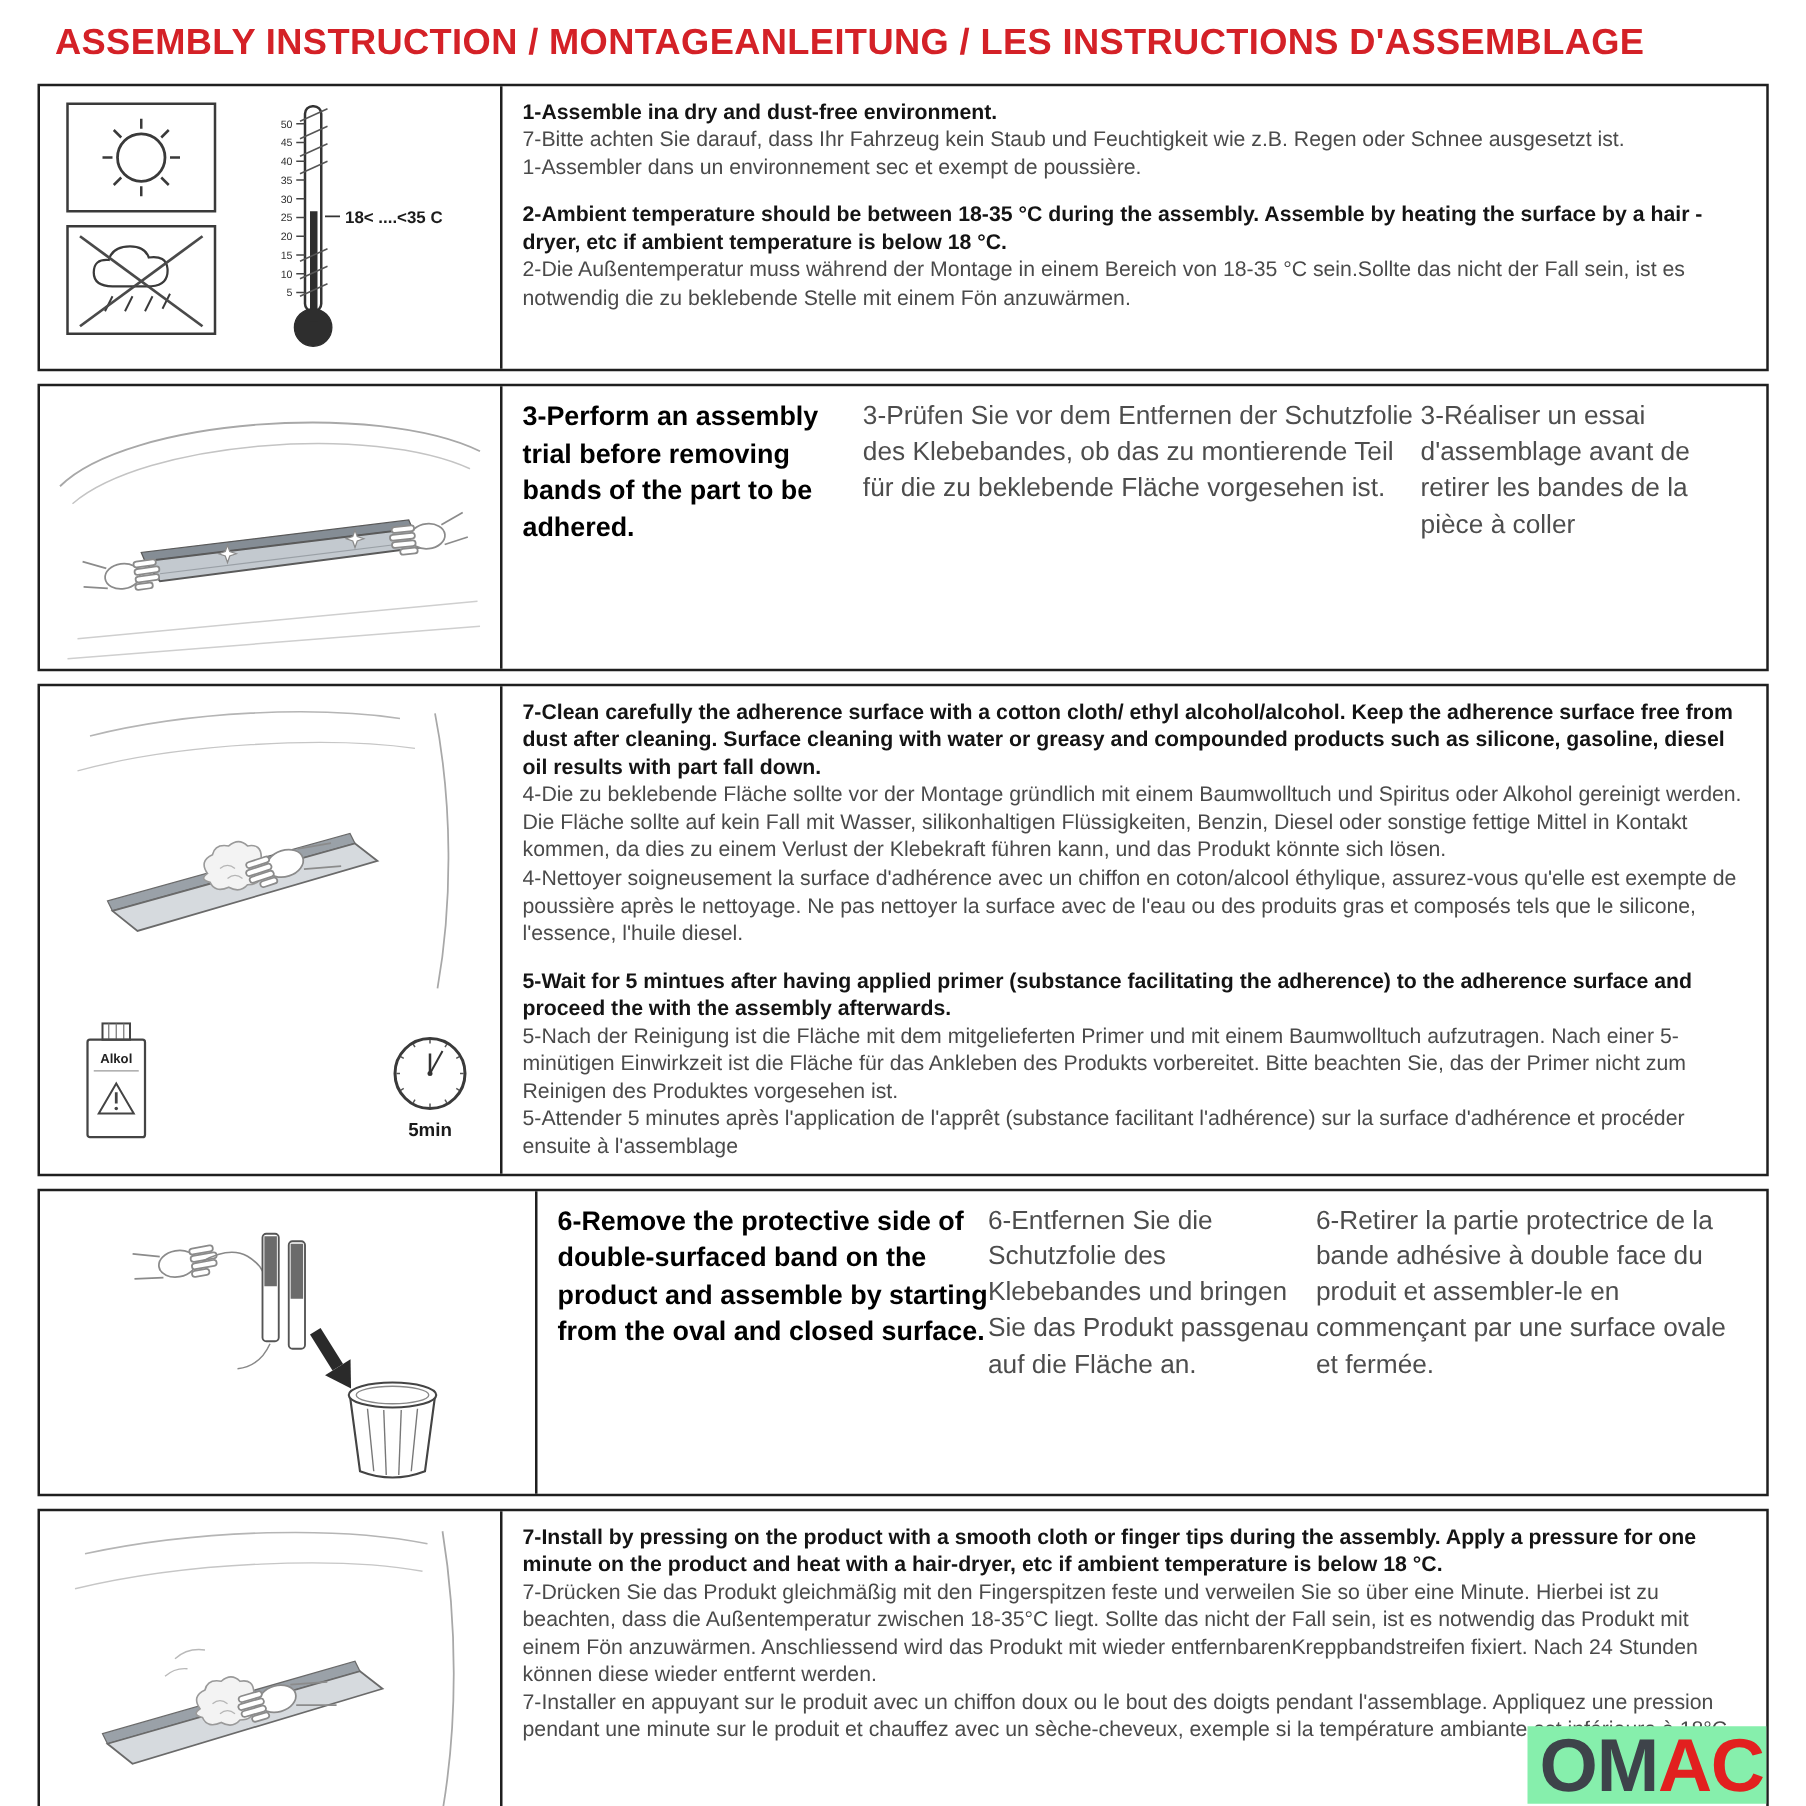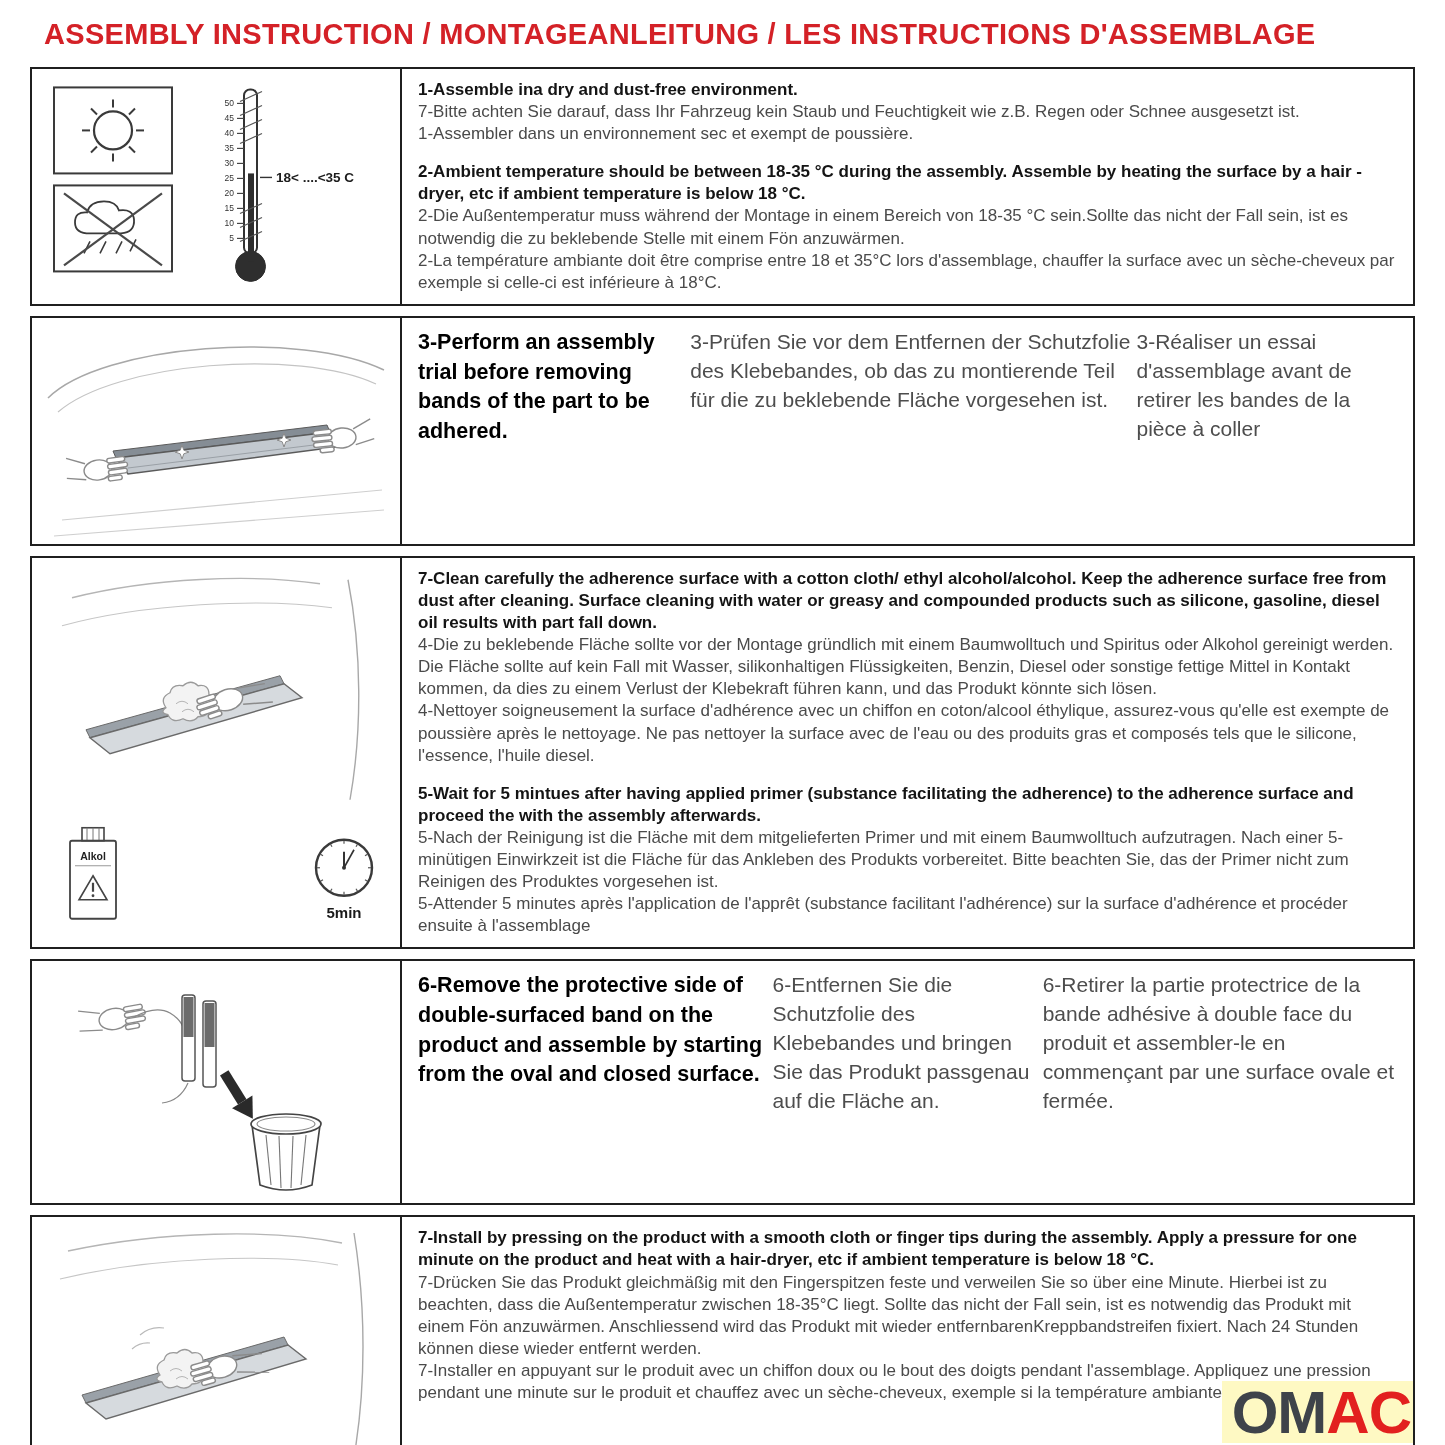--- a/index.html
+++ b/index.html
@@ -24,24 +24,24 @@
   .cell-text { flex:1; padding:10px 18px 10px 16px; }
   .center-text { display:flex; justify-content:center; }
   .p  { font-size:17px; line-height:1.3; color:#4a4a4a; }
   .pb { font-weight:bold; color:#141414; }
   .sp { height:16px; }
   .big .p  { font-size:21px; line-height:1.38; color:#4d4d4d; }
   .big .pb { font-size:21.5px; color:#000; }
   .r1 { min-height:230px; }
   .r2 { min-height:230px; }
   .r3 { min-height:386px; }
-  .r4 { min-height:246px; }
+  .r4 { min-height:246px;padding-left:28px; }
   .r5 { min-height:248px; }
   .logo {
-    position:absolute; right:32px; bottom:2px; background:#fef9c3;
+    position:absolute; right:32px; bottom:2px; background:#86efac;
     font-weight:bold; font-size:60px; line-height:1; letter-spacing:-1px;
     padding:2px 2px 0 10px; display:flex;text-align:center;
   }
   .logo .lg1 { color:#3e434a; }
   .logo .lg2 { color:#e2201f; }
   svg text { font-family:"Liberation Sans", sans-serif; }
 </style>
 </head>
 <body>
 
@@ -125,21 +125,20 @@
         </g>
       </svg>
     </div>
     <div class="cell-text">
       <p class="p pb">1-Assemble ina dry and dust-free environment.</p>
       <p class="p">7-Bitte achten Sie darauf, dass Ihr Fahrzeug kein Staub und Feuchtigkeit wie z.B. Regen oder Schnee ausgesetzt ist.</p>
       <p class="p">1-Assembler dans un environnement sec et exempt de poussière.</p>
       <div class="sp"></div>
       <p class="p pb">2-Ambient temperature should be between 18-35 °C  during the assembly. Assemble by heating the surface by a hair -dryer, etc if ambient temperature is below 18 °C.</p>
       <p class="p">2-Die Außentemperatur muss während der Montage in einem Bereich von 18-35 °C  sein.Sollte das nicht der Fall sein, ist es notwendig die zu beklebende Stelle mit einem Fön anzuwärmen.</p>
-      <p class="p">2-La température ambiante doit être comprise entre 18 et 35°C lors d'assemblage, chauffer la surface avec un sèche-cheveux par exemple si celle-ci est inférieure à 18°C.</p>
     </div>
   </div>
 
   <div class="row r2 big">
     <div class="cell-illus">
       <svg viewBox="0 0 368 226">
         <g fill="none">
           <path d="M 16 80 C 70 26 270 12 352 52" stroke="#a8a8a8" stroke-width="1.5"></path>
           <path d="M 26 94 C 84 44 266 30 344 66" stroke="#c4c4c4" stroke-width="1.2"></path>
           <path d="M 30 202 L 350 172" stroke="#cfcfcf" stroke-width="1.2"></path>

